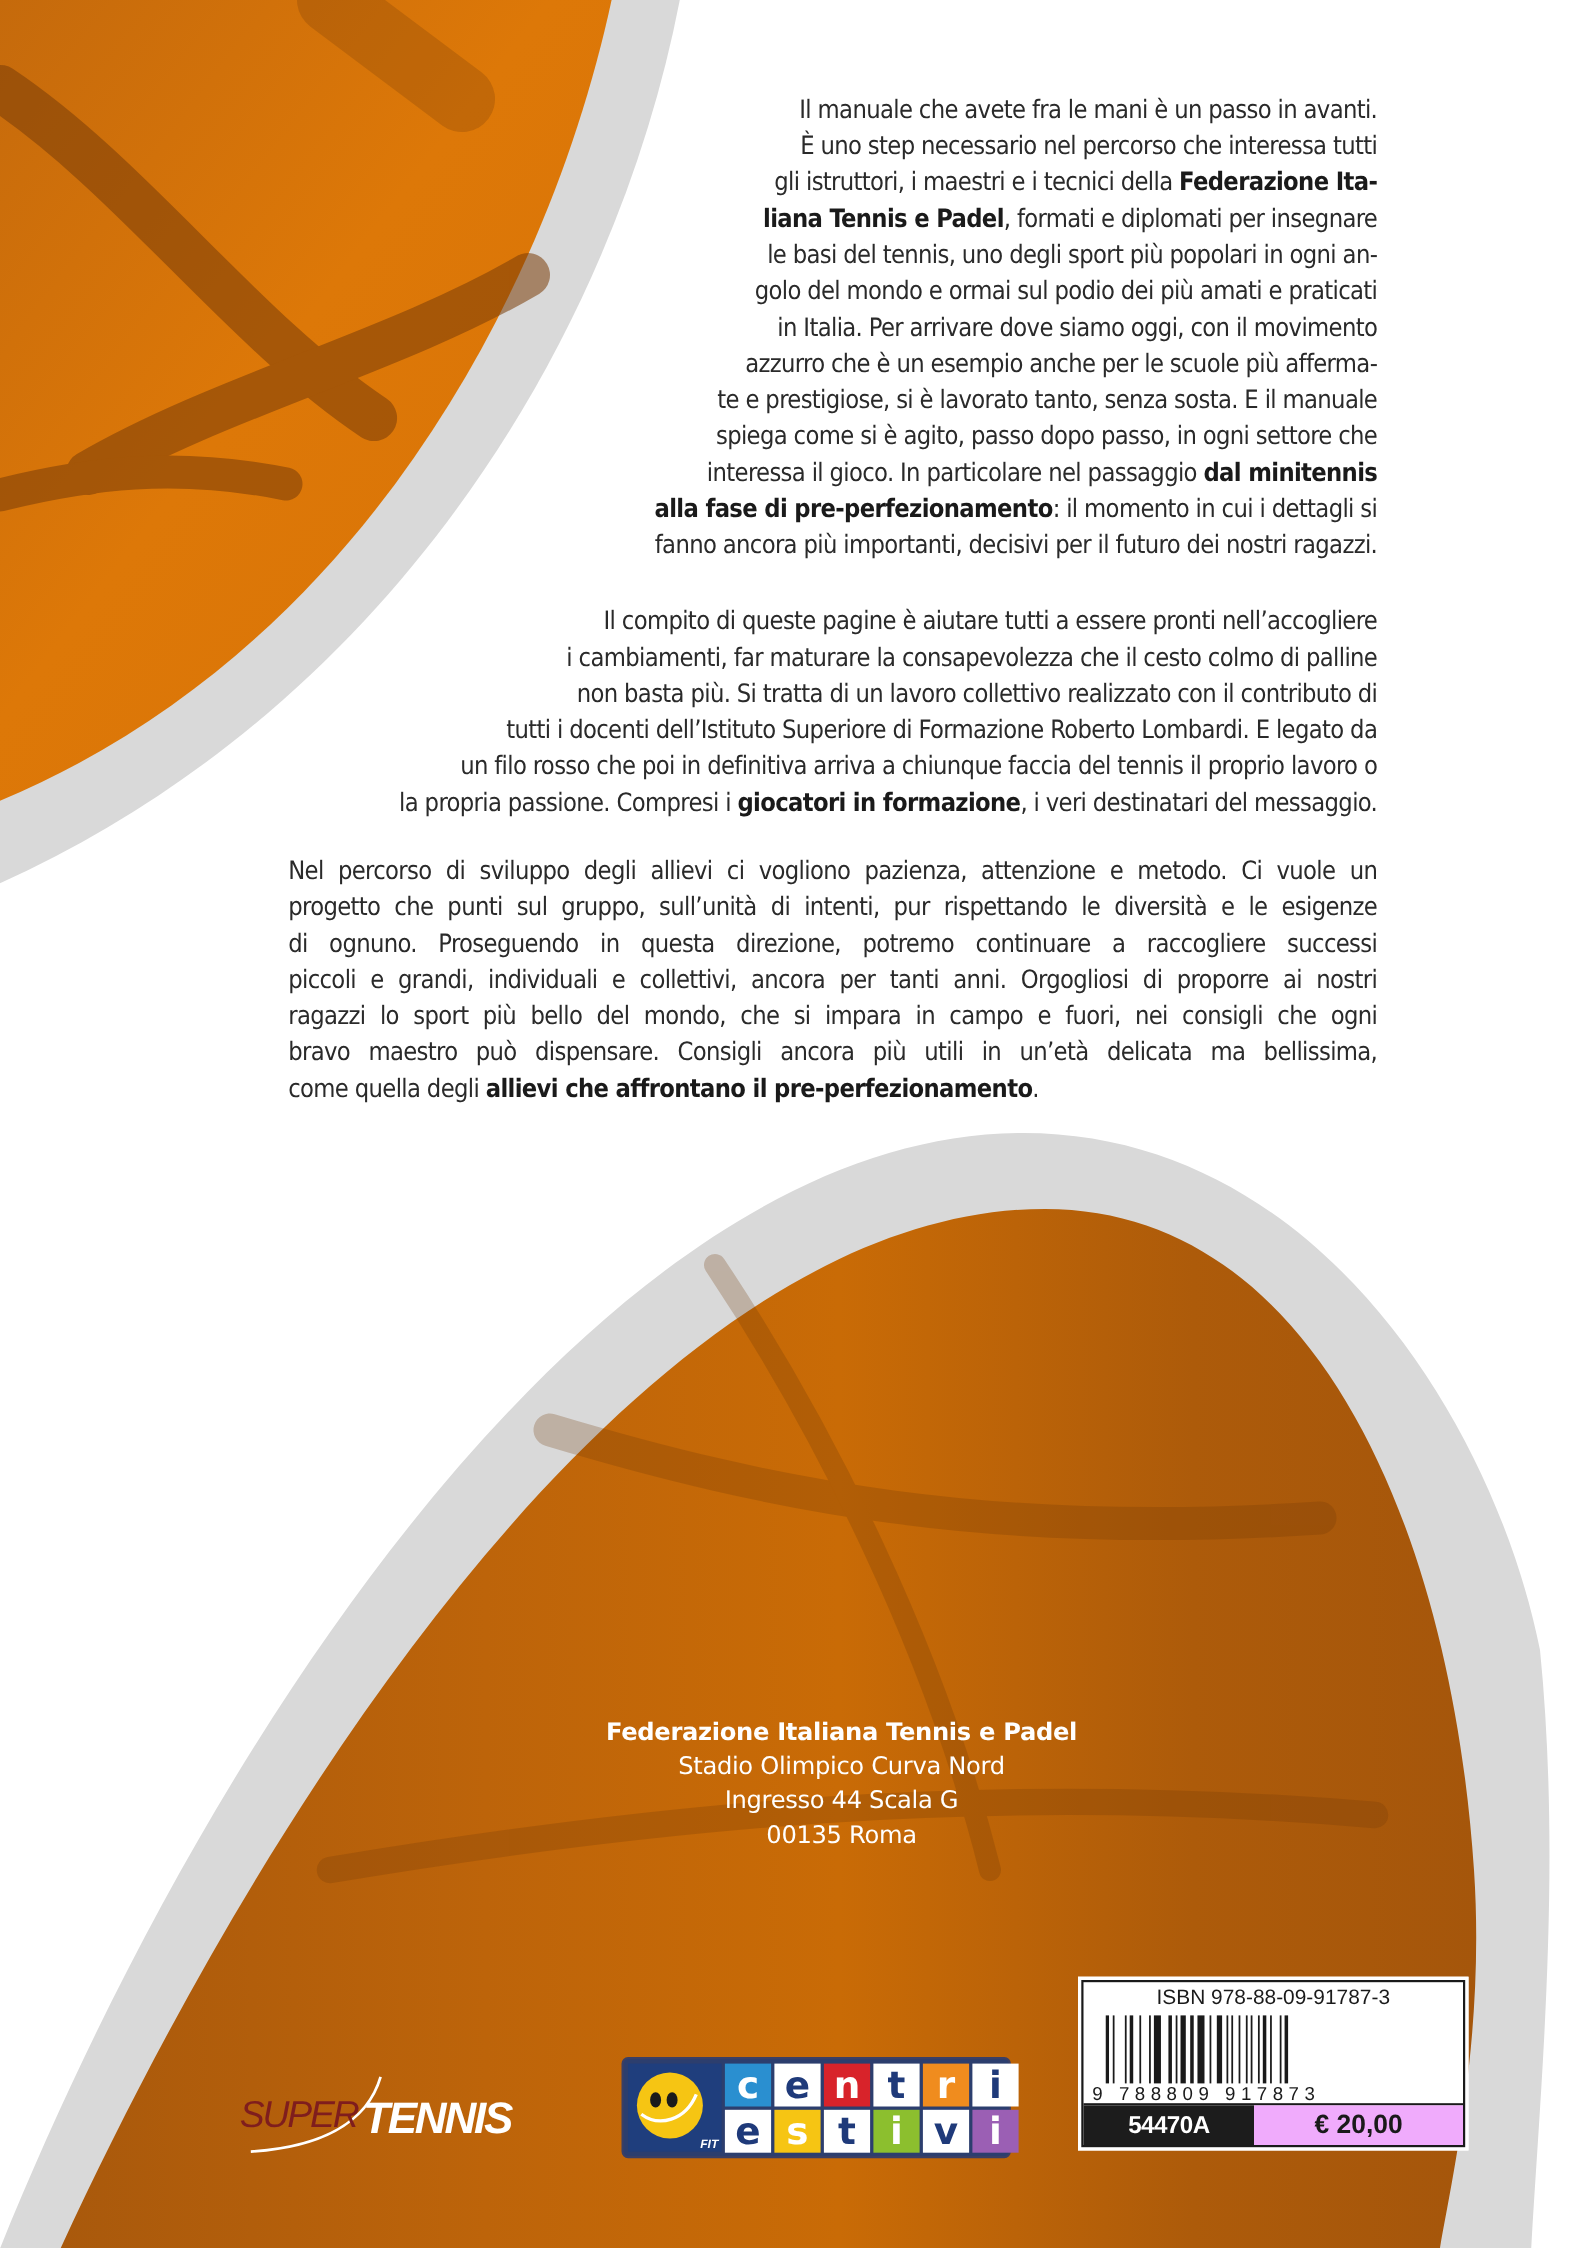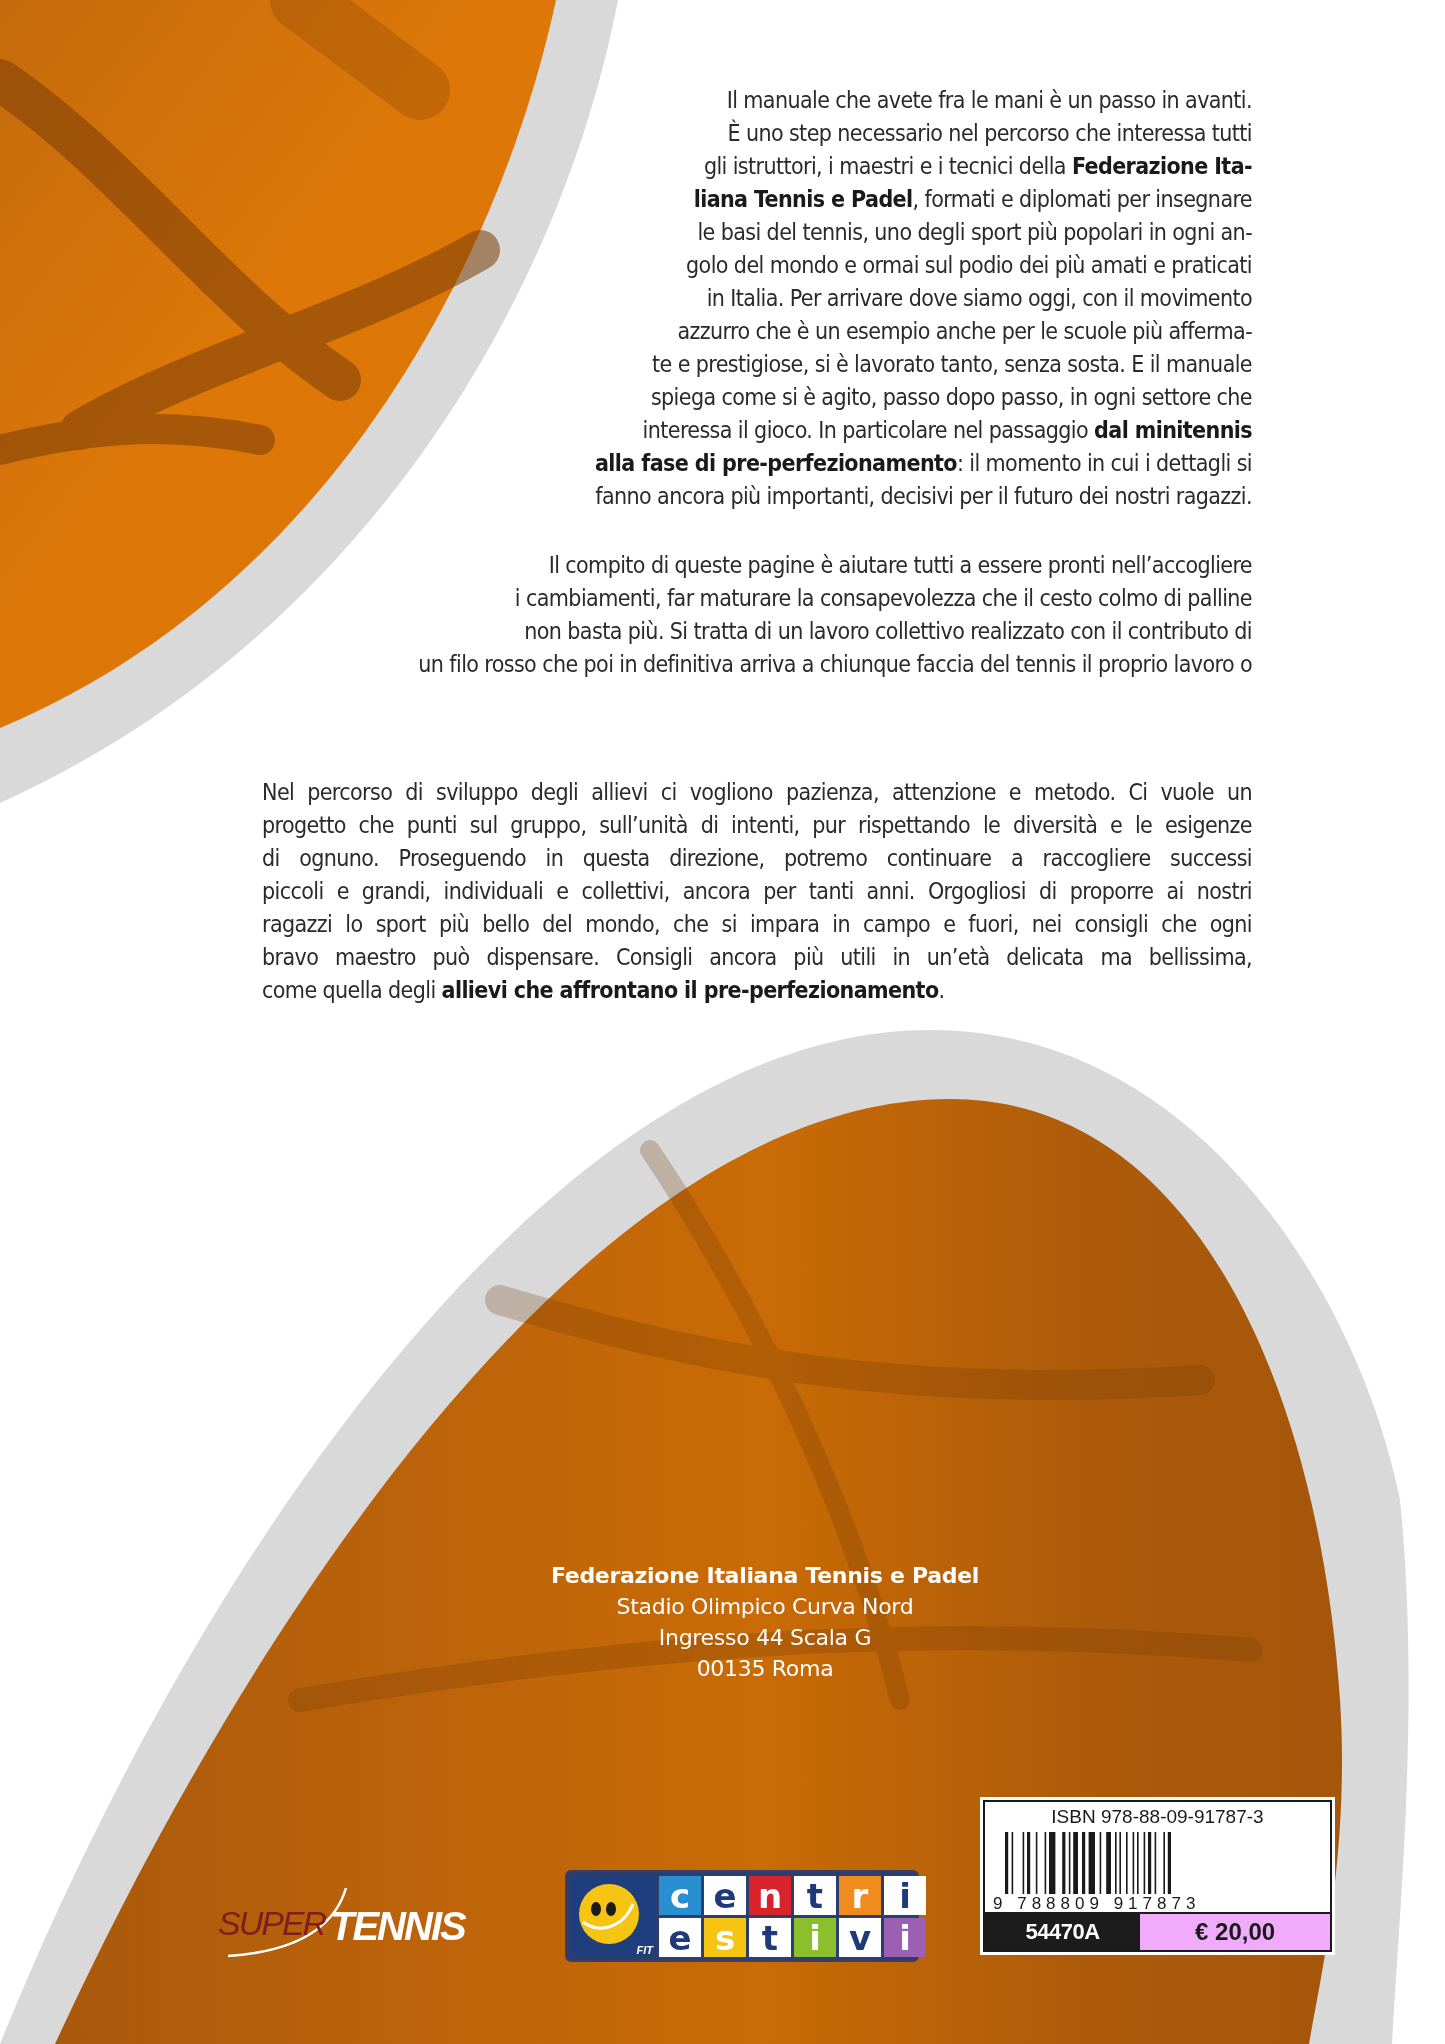--- a/index.html
+++ b/index.html
@@ -88,21 +88,23 @@
     <span class="line"><span>spiega come si è agito, passo dopo passo, in ogni settore che</span></span>
     <span class="line"><span>interessa il gioco. In particolare nel passaggio </span><b>dal minitennis</b></span>
     <span class="line"><b>alla fase di pre-perfezionamento</b><span>: il momento in cui i dettagli si</span></span>
     <span class="line last"><span>fanno ancora più importanti, decisivi per il futuro dei nostri ragazzi.</span></span>
   </div>
 
 <div class="para p2">
     <span class="line"><span>Il compito di queste pagine è aiutare tutti a essere pronti nell’accogliere</span></span>
     <span class="line"><span>i cambiamenti, far maturare la consapevolezza che il cesto colmo di palline</span></span>
     <span class="line"><span>non basta più. Si tratta di un lavoro collettivo realizzato con il contributo di</span></span>
+    <span class="line"><span>tutti i docenti dell’Istituto Superiore di Formazione Roberto Lombardi. E legato da</span></span>
     <span class="line"><span>un filo rosso che poi in definitiva arriva a chiunque faccia del tennis il proprio lavoro o</span></span>
+    <span class="line last"><span>la propria passione. Compresi i </span><b>giocatori in formazione</b><span>, i veri destinatari del messaggio.</span></span>
   </div>
 
 <div class="para p3">
     <span class="line"><span>Nel percorso di sviluppo degli allievi ci vogliono pazienza, attenzione e metodo. Ci vuole un</span></span>
     <span class="line"><span>progetto che punti sul gruppo, sull’unità di intenti, pur rispettando le diversità e le esigenze</span></span>
     <span class="line"><span>di ognuno. Proseguendo in questa direzione, potremo continuare a raccogliere successi</span></span>
     <span class="line"><span>piccoli e grandi, individuali e collettivi, ancora per tanti anni. Orgogliosi di proporre ai nostri</span></span>
     <span class="line"><span>ragazzi lo sport più bello del mondo, che si impara in campo e fuori, nei consigli che ogni</span></span>
     <span class="line"><span>bravo maestro può dispensare. Consigli ancora più utili in un’età delicata ma bellissima,</span></span>
     <span class="line last"><span>come quella degli </span><b>allievi che affrontano il pre-perfezionamento</b><span>.</span></span>

